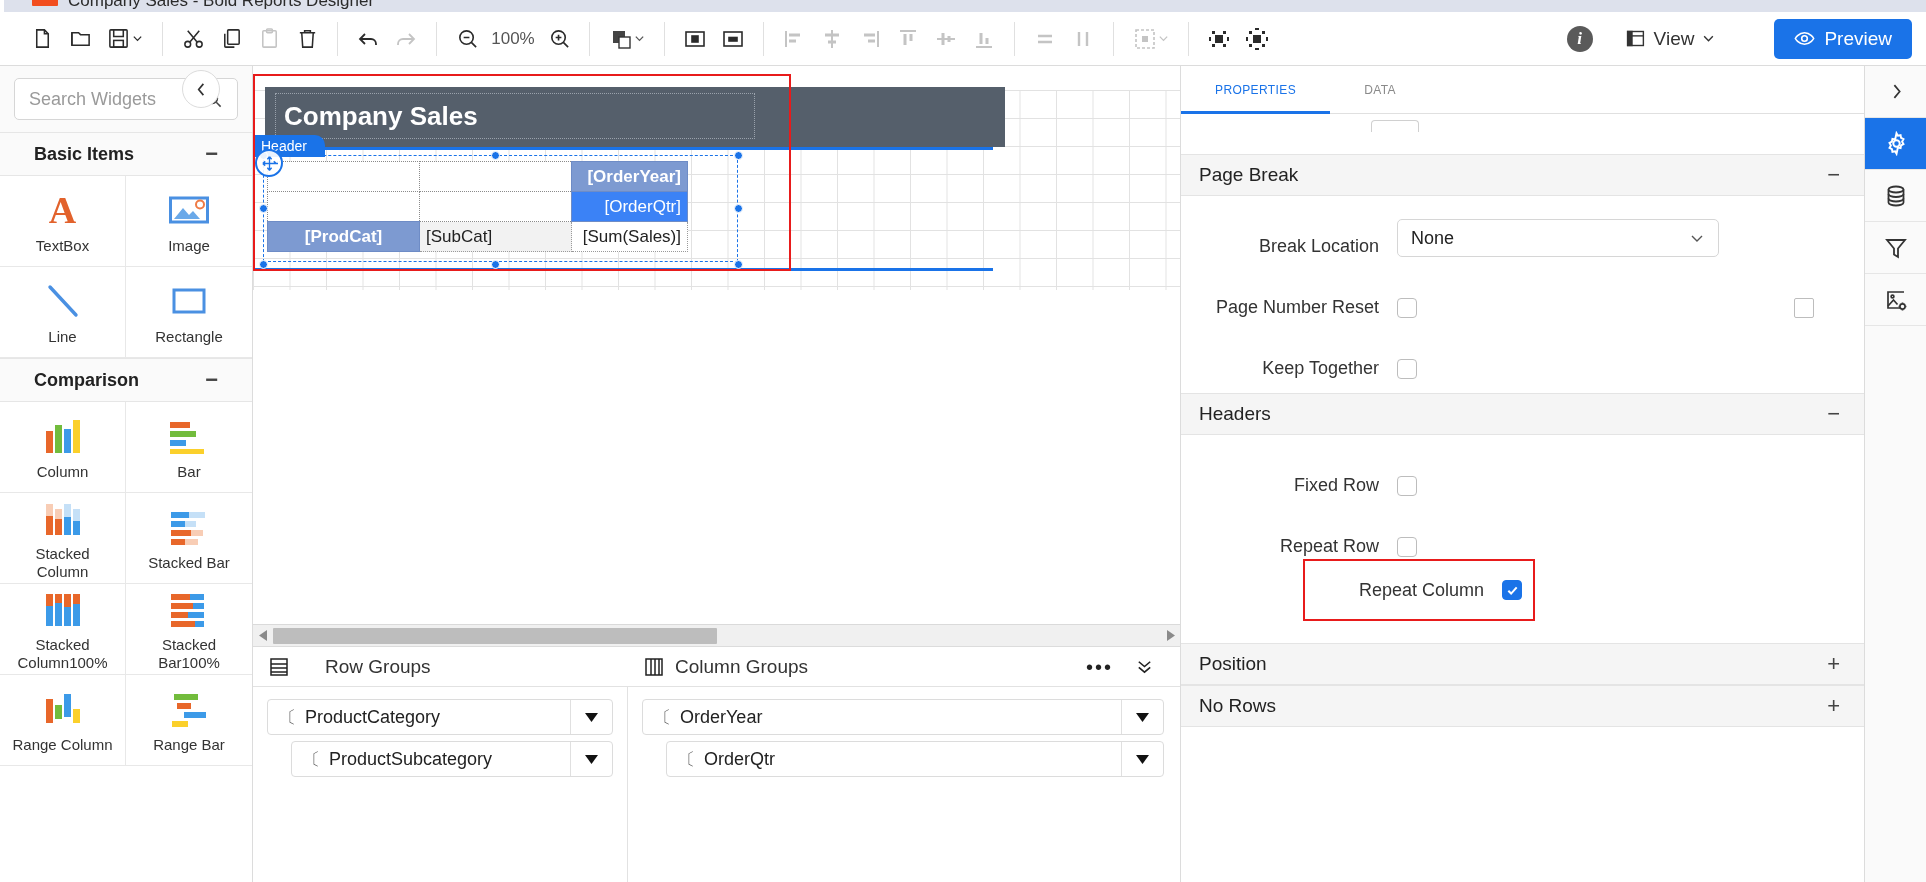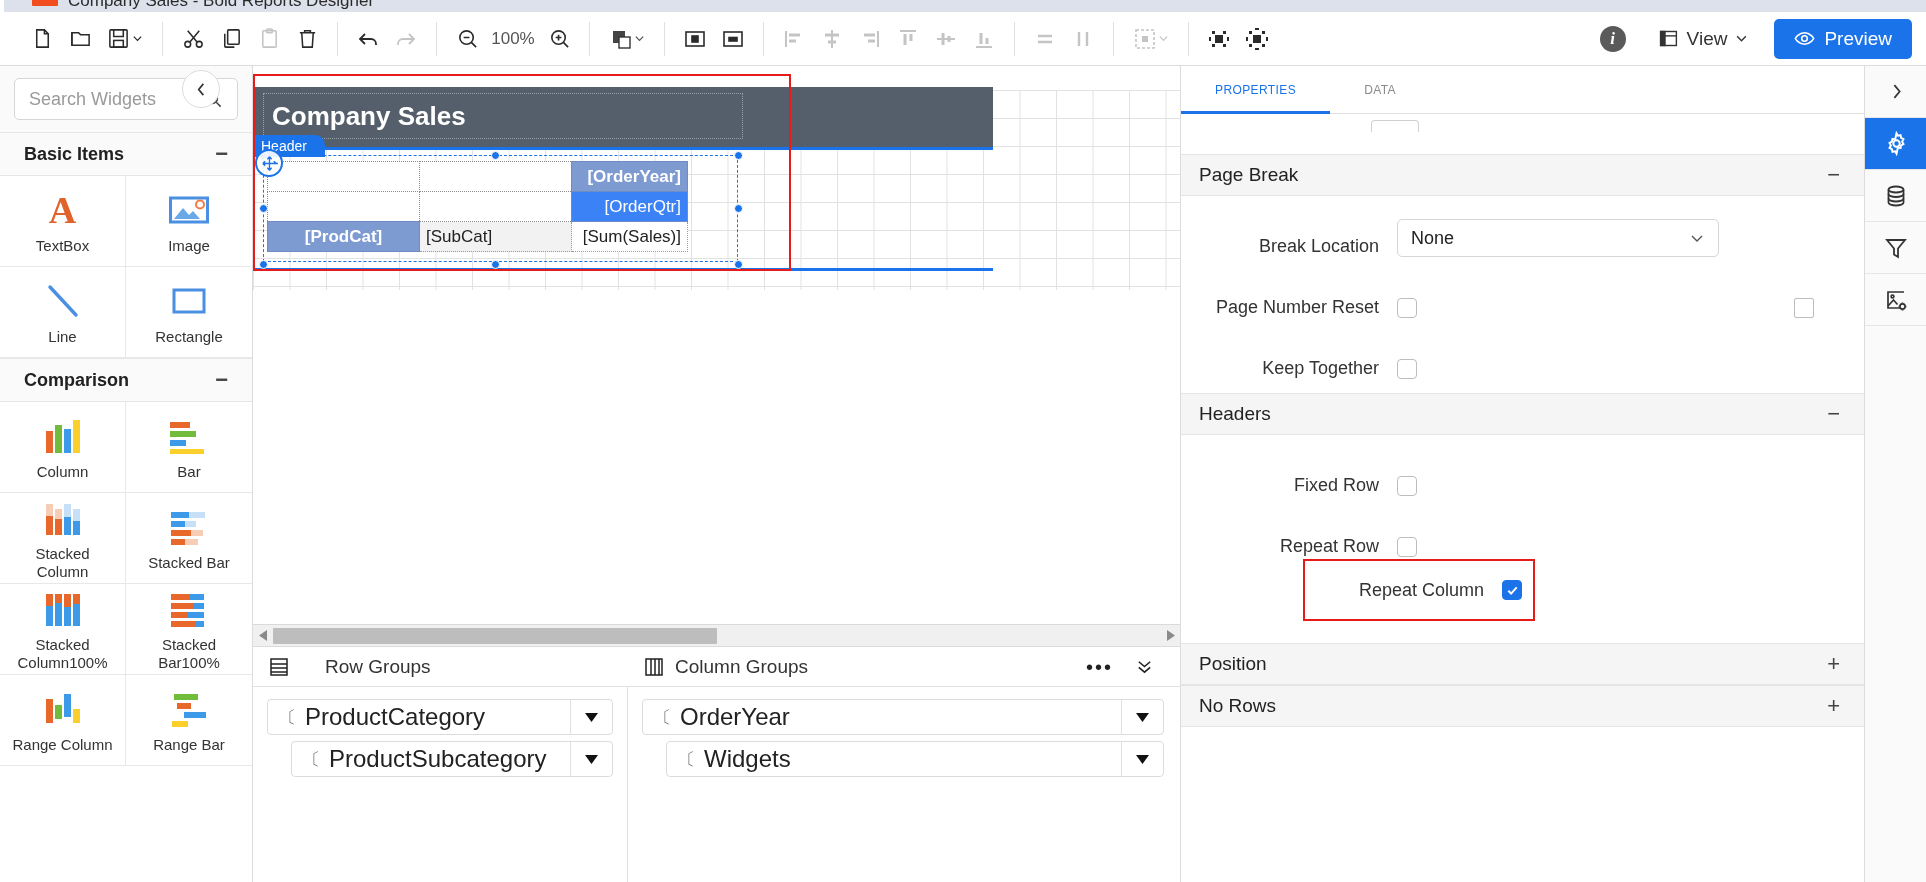--- a/index.html
+++ b/index.html
@@ -46,41 +46,42 @@
   }
   .view-btn {
     display: flex; align-items: center; gap: 8px; font-size: 19px; color: #333;
     cursor: pointer; padding: 6px 10px; border-radius: 3px; margin-right: 16px;
   }
   .preview-btn {
     display: flex; align-items: center; gap: 9px;
     background: #1a73e8; color: #fff; font-size: 19px;
     padding: 9px 20px; border-radius: 5px; cursor: pointer; border: none;
     font-family: "Liberation Sans", sans-serif;
+    margin-left: 33px;
   }
 
   
   .sidebar {
     position: absolute; top: 66px; left: 0; width: 253px; height: 816px;
     background: #ffffff; border-right: 1px solid #dcdcdc; overflow: hidden;
   }
   .search-wrap { padding: 12px 14px; background: #fafafa; }
   .search-box {
     display: flex; align-items: center; justify-content: space-between;
     border: 1px solid #d6d6d6; border-radius: 5px; height: 42px; padding: 0 14px;
     background: #fff;
   }
   .search-box input {
     border: none; outline: none; font-size: 18px; color: #333;
     font-family: "Liberation Sans", sans-serif; width: 160px; background: transparent;
   }
   .search-box input::placeholder { color: #9a9a9a; }
   .sec-head {
     display: flex; align-items: center; justify-content: space-between;
-    height: 44px; padding: 0 24px; background: #fafafa;
+    height: 44px; padding: 0 34px; background: #fafafa;
     border-top: 1px solid #e6e6e6; border-bottom: 1px solid #e6e6e6;
     font-size: 18px; font-weight: bold; color: #222; cursor: pointer;
   }
   .sec-toggle { font-size: 22px; color: #444; line-height: 1; }
   .wgrid { display: grid; grid-template-columns: 1fr 1fr; }
   .wcell {
     height: 91px; border-right: 1px solid #e8e8e8; border-bottom: 1px solid #e8e8e8;
     display: flex; flex-direction: column; align-items: center; justify-content: center;
     gap: 5px; cursor: pointer; background: #fff;
   }
@@ -107,21 +108,21 @@
     position: absolute; top: 24px; left: 0; width: 927px; height: 200px;
     background-image:
       linear-gradient(to right, #e2e2e2 1px, transparent 1px),
       linear-gradient(to bottom, #e2e2e2 1px, transparent 1px);
     background-size: 36.5px 28px;
   }
   .report-body {
     position: absolute; top: 21px; left: 0px; width: 740px; height: 212px;
   }
   .report-header-band {
-    position: absolute; top: 0; left: 0; width: 740px; height: 60px;
+    position: absolute; top: 0; left: 12px; width: 740px; height: 60px;
     background: #555f6b;
   }
   .title-textbox {
     position: absolute; top: 6px; left: 10px; width: 480px; height: 46px;
     border: 1px dotted #9aa2ac;
     display: flex; align-items: center; padding-left: 8px;
   }
   .title-textbox span {
     font-size: 26px; font-weight: bold; color: #ffffff;
     font-family: "Liberation Sans", sans-serif;
@@ -209,21 +210,21 @@
   .gp-col.left { width: 375px; border-right: 1px solid #e2e2e2; padding-left: 14px; padding-right: 14px;}
   .gp-col.right { flex: 1; padding-left: 14px; padding-right: 16px; }
   .gitem {
     display: flex; align-items: center; justify-content: space-between;
     height: 36px; border: 1px solid #dcdcdc; border-radius: 4px; background: #fff;
     margin-bottom: 6px; cursor: pointer;
   }
   .gitem.indent { margin-left: 24px; }
   .gitem-left { display: flex; align-items: center; gap: 9px; padding-left: 11px; }
   .gitem-left .fieldico { color: #555; font-size: 17px; }
-  .gitem-left .txt { font-size: 24px; color: #222; }
+  .gitem-left .txt { font-size: 18px; color: #222; }
   .gitem-arrow {
     width: 42px; height: 100%; display: flex; align-items: center; justify-content: center;
     border-left: 1px solid #e0e0e0;
   }
 
   
   .props {
     position: absolute; top: 66px; left: 1180px; width: 684px; height: 816px;
     background: #ffffff; border-left: 1px solid #dcdcdc;
   }
@@ -821,21 +822,21 @@
         </div>
         <div class="gitem-arrow">
           <svg width="13" height="9" viewBox="0 0 13 9">
               <path d="M0 0h13L6.5 9z" fill="#111"></path>
             </svg>
         </div>
       </div>
       <div class="gitem indent">
         <div class="gitem-left">
           <span class="fieldico">〔</span>
-          <span class="txt">Widgets</span>
+          <span class="txt">OrderQtr</span>
         </div>
         <div class="gitem-arrow">
           <svg width="13" height="9" viewBox="0 0 13 9">
               <path d="M0 0h13L6.5 9z" fill="#111"></path>
             </svg>
         </div>
       </div>
     </div>
   </div>
 </div>

